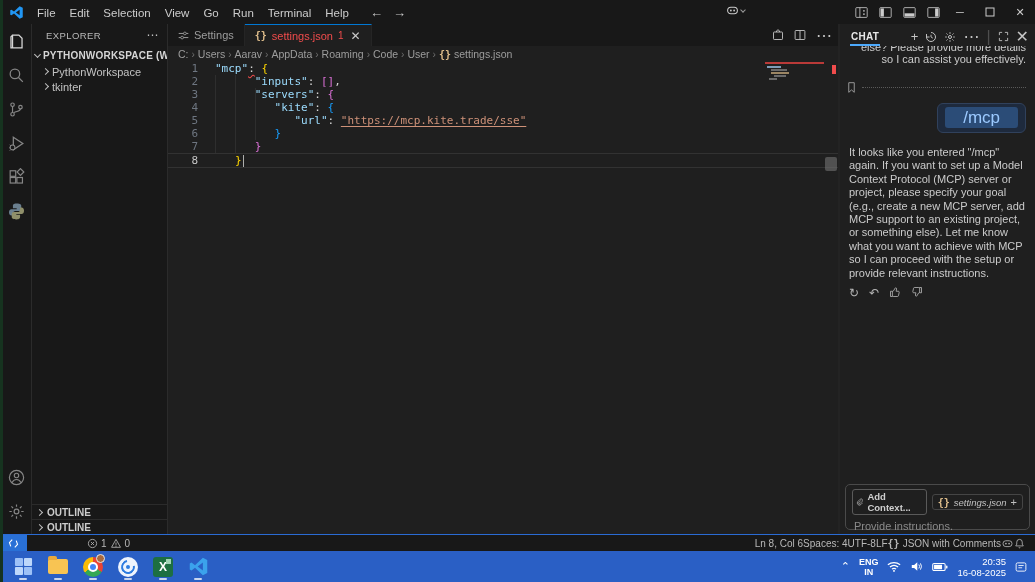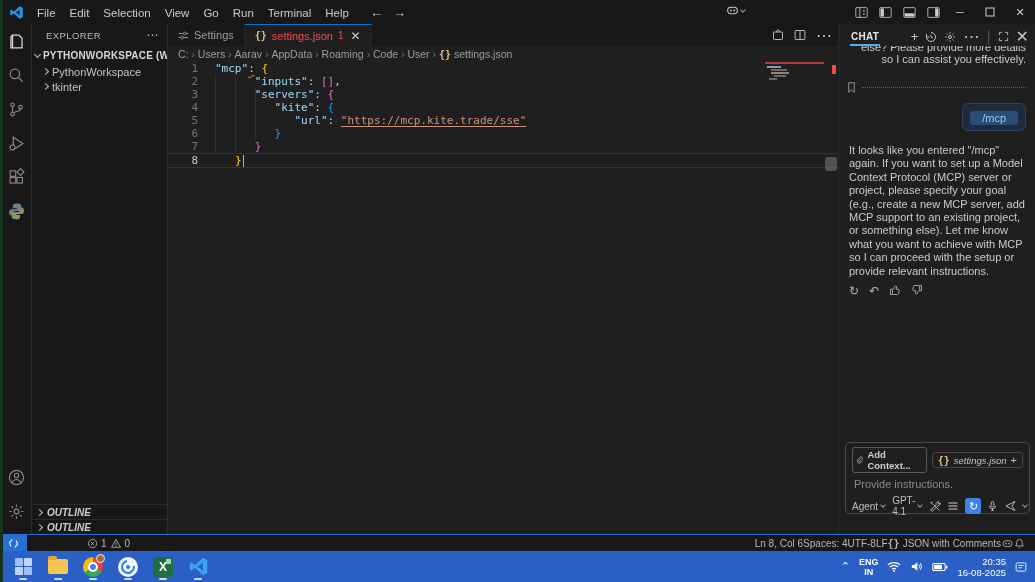--- a/index.html
+++ b/index.html
@@ -36,21 +36,21 @@
   .sidebar { position:absolute; top:0; left:32px; width:136px; height:510px; background:#181818; border-right:1px solid #2b2b2b; color:#cccccc; }
   .sb-header { height:22px; display:flex; align-items:center; justify-content:space-between; padding:0 8px 0 14px;
                font-size:9.5px; letter-spacing:.4px; color:#b8b8b8; }
   .sb-ellipsis { color:#c0c0c0; font-size:12px; }
   .ws-row { height:18px; display:flex; align-items:center; gap:3px; padding-left:3px;
             font-size:10px; font-weight:bold; color:#d6d6d6; letter-spacing:.2px; white-space:nowrap; overflow:hidden; }
   .tree-row { height:15px; display:flex; align-items:center; gap:4px; padding-left:11px; font-size:11px; color:#c3c3c3; white-space:nowrap; }
   .chev { width:5px; height:5px; border-right:1px solid #bdbdbd; border-bottom:1px solid #bdbdbd; flex:0 0 auto; }
   .chev.right { transform:rotate(-45deg); }
   .chev.down  { transform:rotate(45deg); margin-top:-2px; }
-  .sb-sections { position:absolute; bottom:0; left:0; right:0;font-style:italic; }
+  .sb-sections { position:absolute; bottom:0; left:0; right:0; }
   .sec-row { height:15px; display:flex; align-items:center; gap:5px; padding-left:5px; border-top:1px solid #2b2b2b;
              font-size:10px; font-weight:bold; color:#cccccc; }
 
   
   .editor { position:absolute; top:0; left:168px; width:670px; height:510px; background:#1f1f1f; }
   .tabbar { height:22px; background:#181818; display:flex; align-items:stretch; position:relative; }
   .tab { display:flex; align-items:center; gap:5px; padding:0 10px; font-size:11px; color:#9d9d9d; border-right:1px solid #252525; background:#181818;justify-content:space-between; }
   .tab.active { background:#1f1f1f; color:#ffffff; border-top:1px solid #0078d4; }
   .tab .err-name { color:#f14c4c; }
   .tab .badge { color:#f14c4c; font-size:10px; }
@@ -85,25 +85,25 @@
   
   .chat { position:absolute; top:0; left:840px; width:195px; height:510px; background:#1f1f1f; color:#cccccc; }
   .chat-header { height:22px; display:flex; align-items:flex-end; padding:0 6px 0 10px; }
   .chat-tab { font-size:10px; font-weight:bold; letter-spacing:.3px; color:#e7e7e7; border-bottom:2px solid #4daafc; padding:3px 1px 2px; }
   .chat-hicons { margin-left:auto; display:flex; align-items:center; gap:7px; color:#c5c5c5; }
   .chat-body { position:absolute; top:22px; left:0; right:0; bottom:72px; overflow:hidden; padding:0 9px; }
   .clipped-msg { font-size:11px; line-height:12px; color:#cccccc; margin-top:-5px;text-align:right; }
   .chat-divider { display:flex; align-items:center; gap:6px; margin:17px 0 10px -2px; color:#9a9a9a; }
   .dotline { flex:1; border-top:1px dotted #5a5a5a; }
   .user-bubble { margin-left:auto; width:max-content; background:#1e2a3d; border:1px solid #30415c; border-radius:6px; padding:4px 7px; }
-  .user-cmd { background:#2b4c77; color:#9ccaff; border-radius:3px; padding:1px 12px; font-size:11px; }
+  .user-cmd { background:#2b4c77; color:#9ccaff; border-radius:3px; padding:1px 18px; font-size:17px; }
   .assistant-msg { margin-top:13px; font-size:11px; line-height:13.4px; color:#cbcbcb; }
   .msg-actions { display:flex; gap:10px; margin-top:6px; color:#b5b5b5; }
 
-  .chat-input { position:absolute; left:5px; right:5px; bottom:20px; height:72px; background:#1f1f1f;
+  .chat-input { position:absolute; left:5px; right:5px; bottom:4px; height:46px; background:#1f1f1f;
                 border:1px solid #4a4a4a; border-radius:5px; padding:4px 6px 3px; }
   .ci-row1 { display:flex; align-items:center; gap:5px; }
   .ctx-btn { display:flex; align-items:center; gap:4px; border:1px solid #5a5a5a; border-radius:3px; padding:1px 5px 1px 3px;
              font-size:9.5px; font-weight:bold; color:#d0d0d0; }
   .ctx-chip { display:flex; align-items:center; gap:4px; border:1px solid #454545; border-radius:3px; padding:1px 5px; font-size:9.5px; color:#c0c0c0; }
   .ctx-chip .fname { font-style:italic; }
   .chip-plus { color:#c0c0c0; font-size:11px; }
   .ci-placeholder { font-size:11px; color:#8a8a8a; margin:5px 2px 0; }
   .ci-row3 { display:flex; align-items:center; gap:7px; margin-top:5px; }
   .dd { display:flex; align-items:center; gap:3px; font-size:10px; color:#bdbdbd; }

